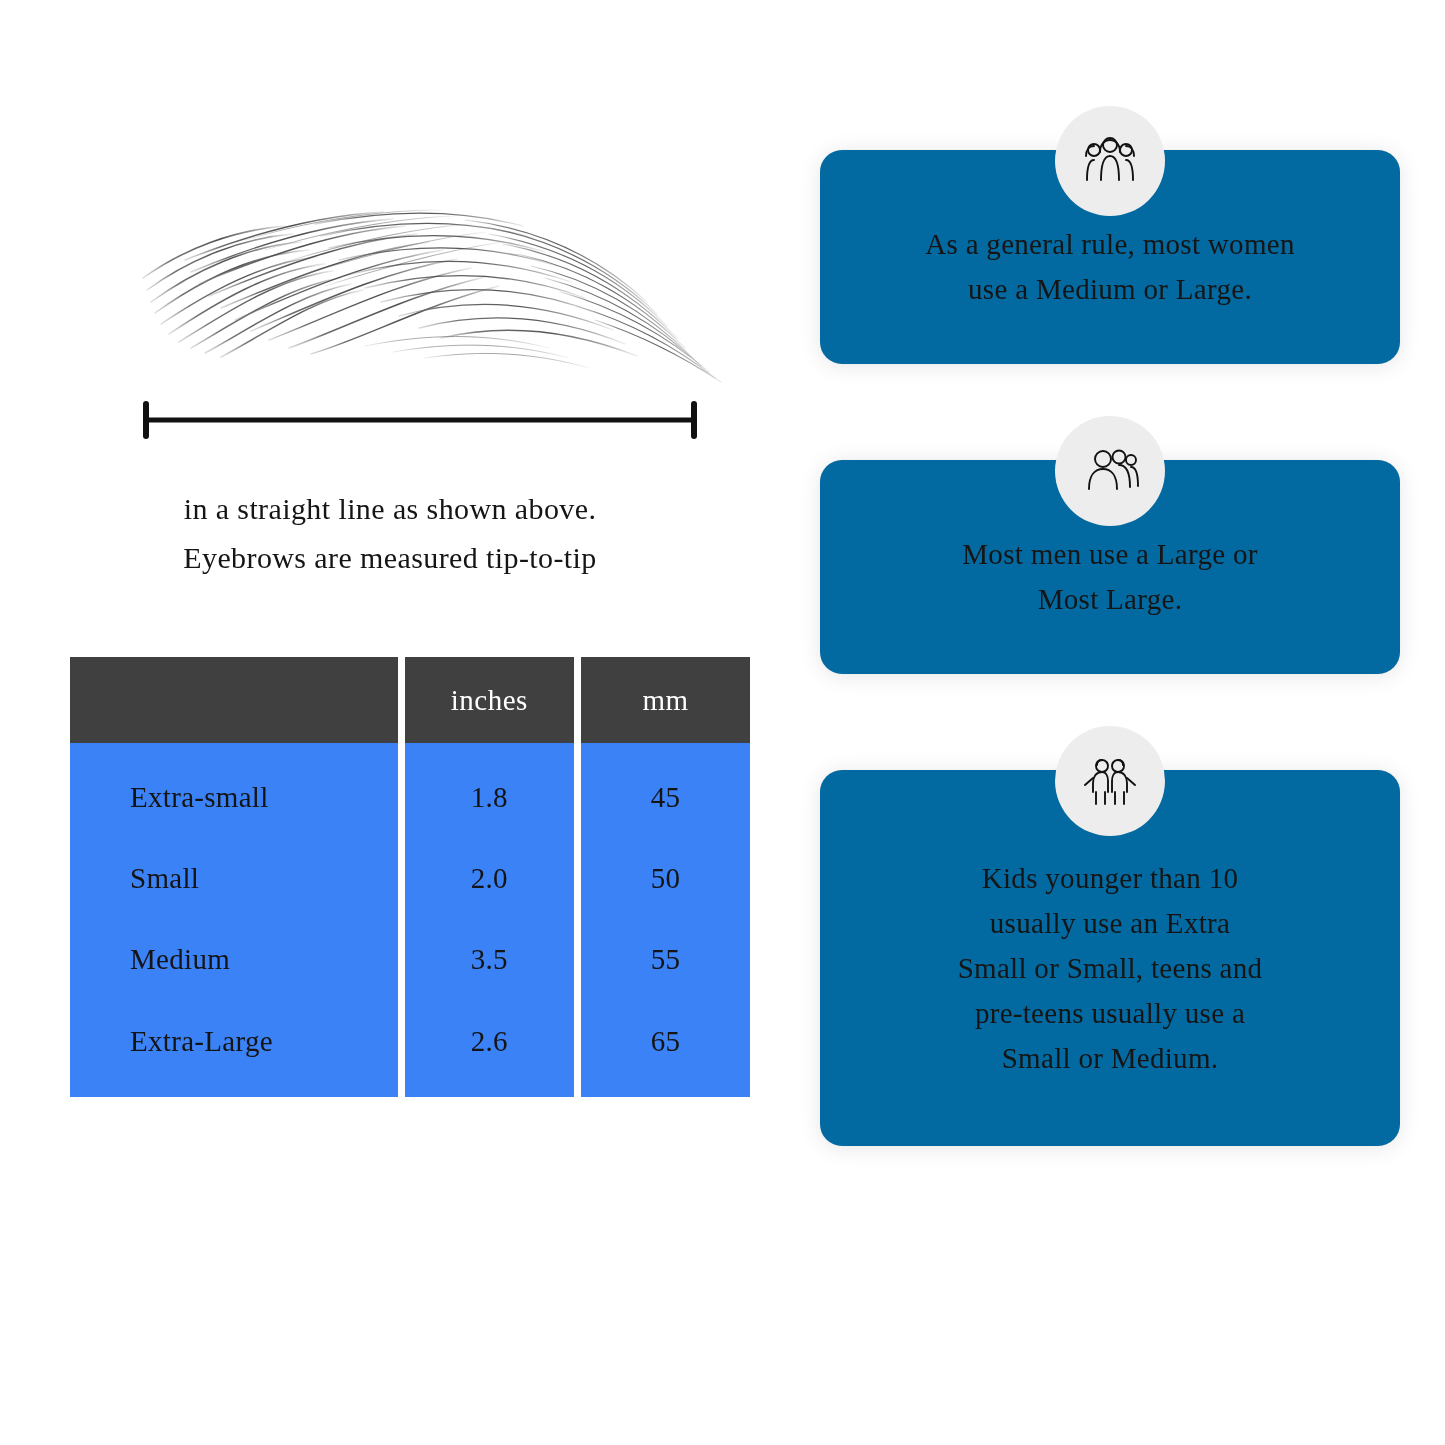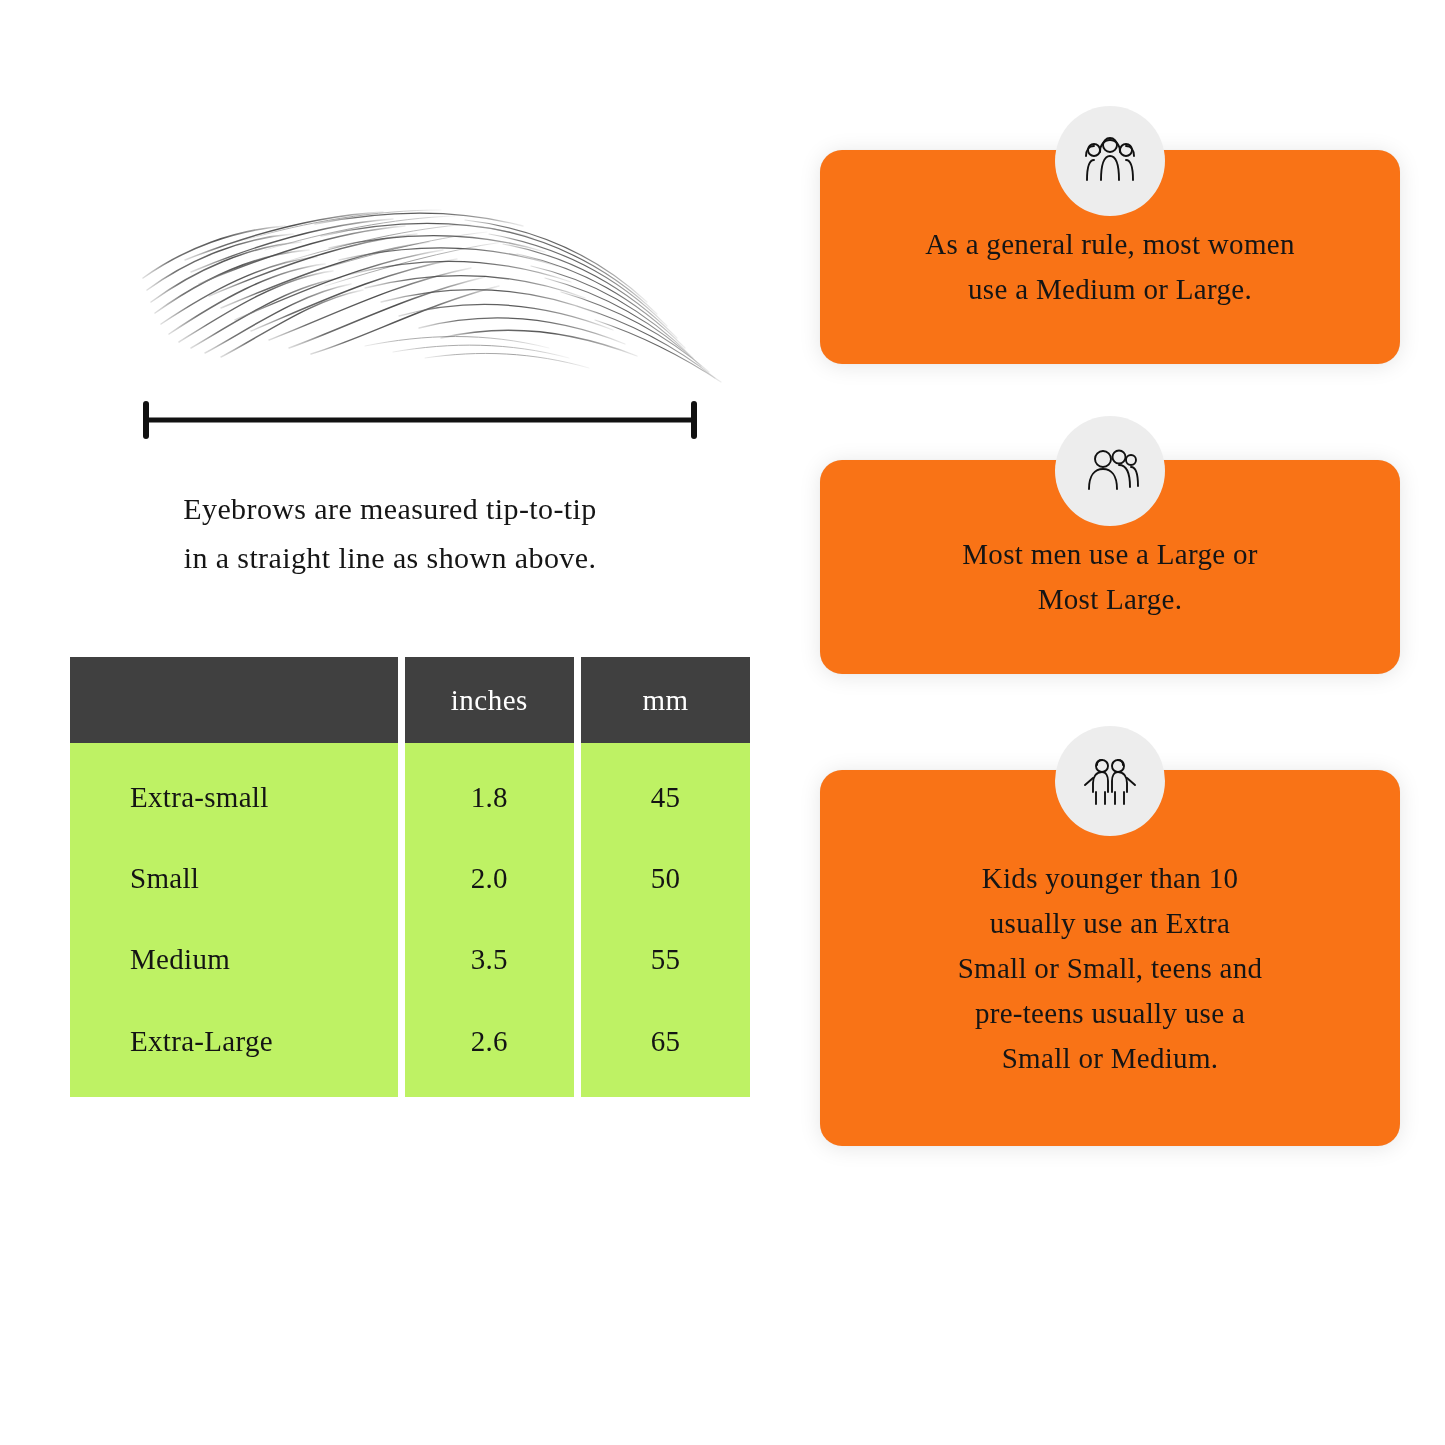--- a/index.html
+++ b/index.html
@@ -68,21 +68,21 @@
     font-weight: normal;
     font-size: 29px;
     height: 86px;
     vertical-align: middle;
     letter-spacing: 0.5px;
   }
   .size-table th.blank-head { width: 340px; }
   .size-table th.col-in { width: 176px; }
   .size-table th.col-mm { width: 178px; }
   .size-table td {
-    background: #bef264;
+    background: #3b82f6;
     font-size: 29px;
     height: 81px;
     vertical-align: middle;
     letter-spacing: 0.3px;
     color: #141414;
   }
   .size-table td.name {
     text-align: left;
     padding-left: 60px;
   }
@@ -97,21 +97,21 @@
     position: absolute;
     left: 820px;
     top: 150px;
     width: 580px;
   }
   .note-card {
     position: relative;
     margin-bottom: 96px;
   }
   .note-box {
-    background: #f97316;
+    background: #0369a1;
     border-radius: 22px;
     box-shadow: 0 2px 22px rgba(0,0,0,0.10), 0 0 1px rgba(0,0,0,0.08);
     padding: 62px 46px 42px 46px;
     text-align: center;
     font-size: 29px;
     line-height: 1.55;
     letter-spacing: 0.3px;
     color: #151515;
     min-height: 150px;
     display: flex;
@@ -223,22 +223,22 @@
 
     <div class="measure-line">
       <svg width="560" height="40" viewBox="0 0 560 40" aria-hidden="true">
         <line x1="6" y1="20" x2="554" y2="20" stroke="#111" stroke-width="5"></line>
         <line x1="6" y1="4" x2="6" y2="36" stroke="#111" stroke-width="6" stroke-linecap="round"></line>
         <line x1="554" y1="4" x2="554" y2="36" stroke="#111" stroke-width="6" stroke-linecap="round"></line>
       </svg>
     </div>
 
     <div class="caption">
+      <div>in a straight line as shown above.</div>
       <div>Eyebrows are measured tip-to-tip</div>
-      <div>in a straight line as shown above.</div>
     </div>
 
     <table class="size-table">
       <thead>
         <tr>
           <th class="blank-head"></th>
           <th class="col-in">inches</th>
           <th class="col-mm">mm</th>
         </tr>
       </thead>

